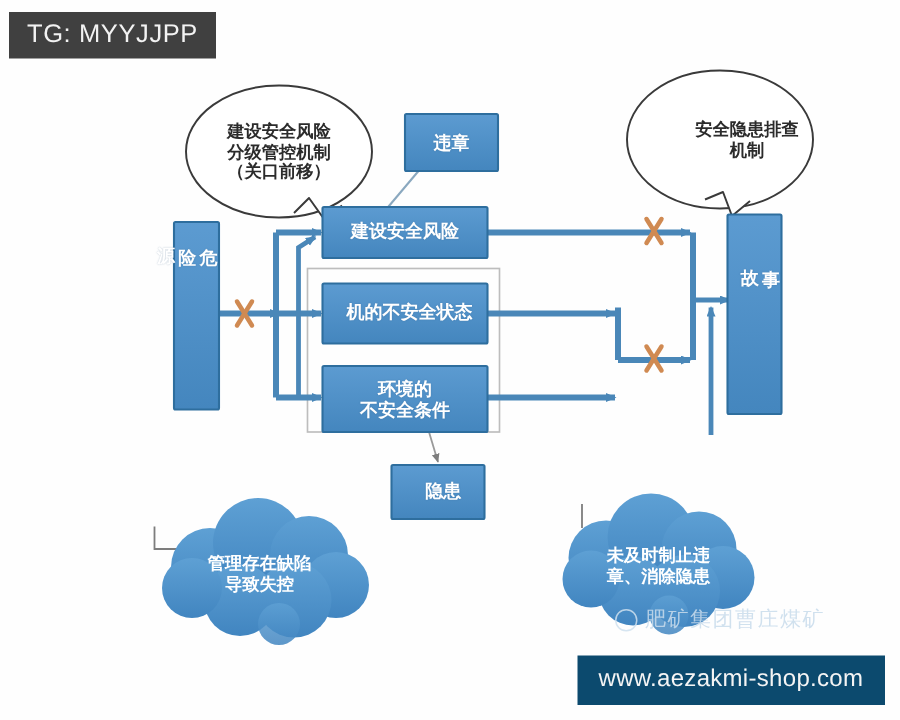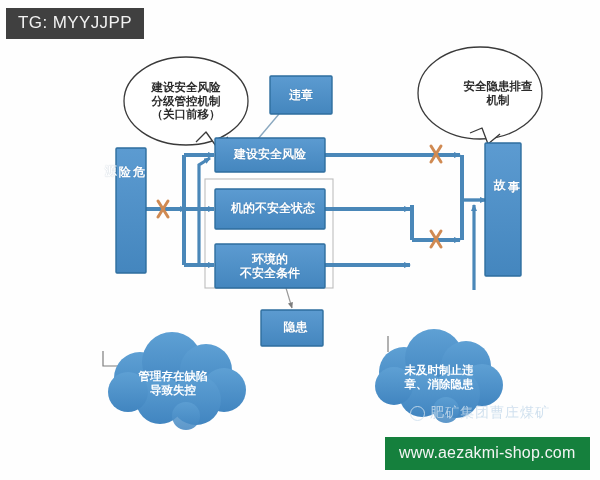--- a/index.html
+++ b/index.html
@@ -16,21 +16,21 @@
   .tg-label{
     position:absolute;left:6px;top:8px;
     background:#404040;color:#f2f2f2;
     font-size:17px;letter-spacing:.4px;
     padding:5px 12px 6px 12px;
     font-family:"Liberation Sans",sans-serif;
     white-space:nowrap;
   }
   .url-label{
     position:absolute;left:385px;top:437px;
-    background:#15803d;color:#f4f4f4;
+    background:#0c4a6e;color:#f4f4f4;
     font-size:16px;letter-spacing:.2px;
     padding:7px 14px 8px 14px;
     font-family:"Liberation Sans",sans-serif;
     white-space:nowrap;
   }
 
   
   svg#diagram{position:absolute;left:0;top:0;width:600px;height:480px;}
 
   

